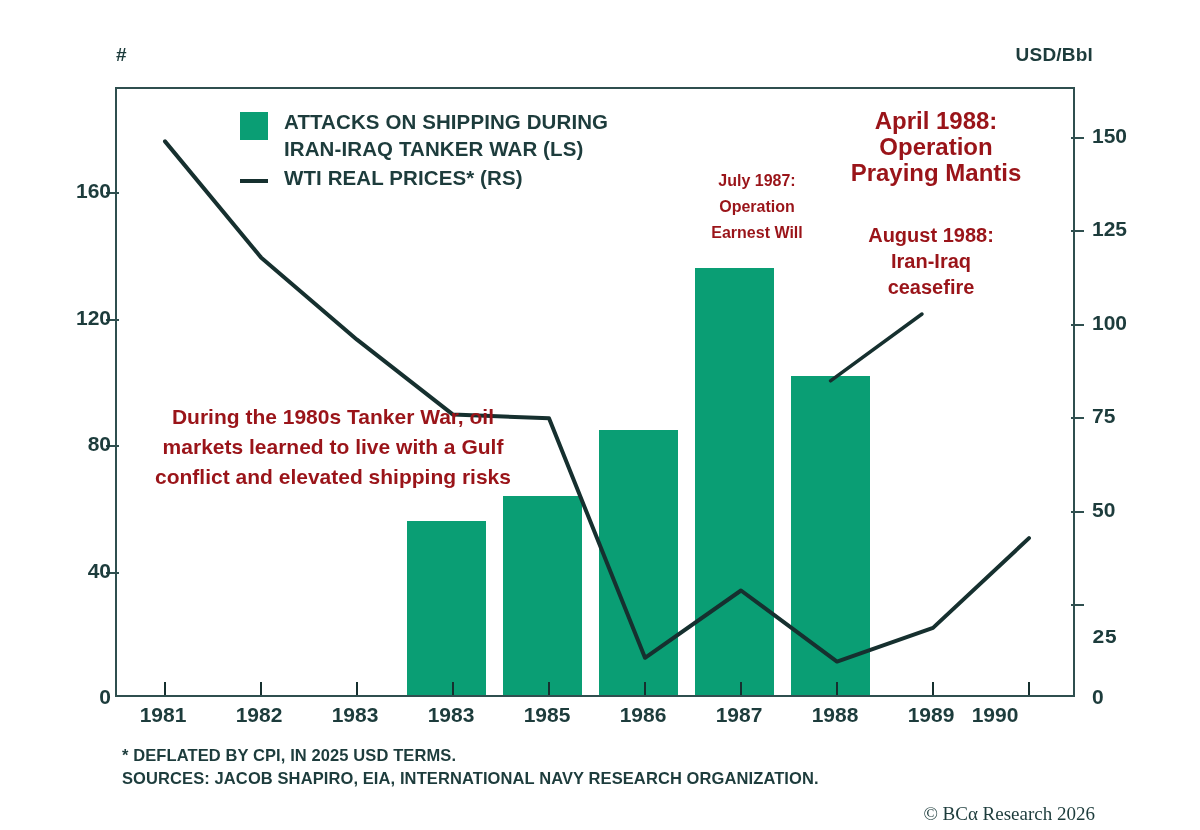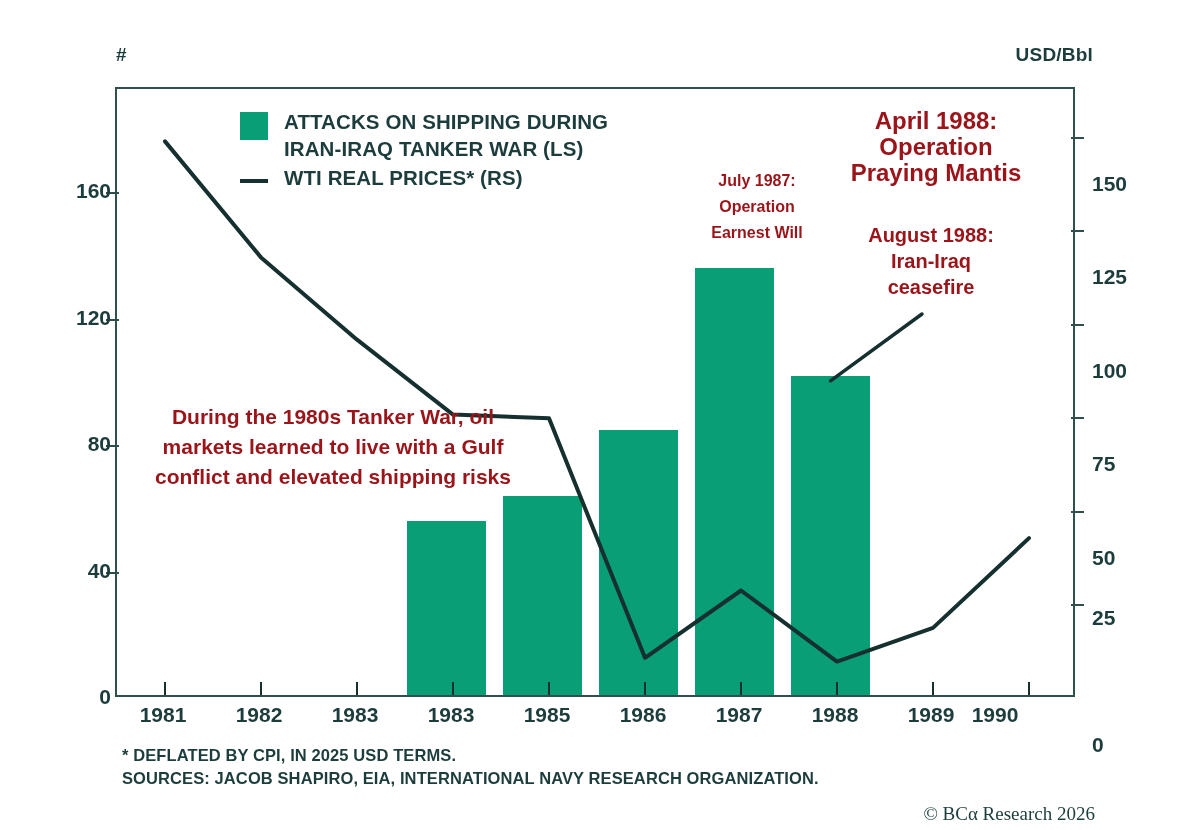--- a/index.html
+++ b/index.html
@@ -31,21 +31,21 @@
   .ytick{position:absolute;height:2px;background:#2f4f4f;}
   .ytick.left{left:-11px;width:13px;}
   .ytick.right{right:-11px;width:13px;}
   .xtick{position:absolute;bottom:0;width:2px;height:13px;background:#16302f;}
 
   .ylabel{
     position:absolute;font-size:21px;font-weight:700;color:#1d3c3c;
     transform:translateY(-50%);white-space:nowrap;
   }
   .ylabel.left{right:1089px;text-align:right;}
-  .ylabel.right{left:1092px;text-align:left;margin-top:48px;}
+  .ylabel.right{left:1092px;text-align:left;}
 
   .xlabel{
     position:absolute;top:703px;font-size:21px;font-weight:700;color:#1d3c3c;
     transform:translateX(-50%);white-space:nowrap;
   }
 
   #legend{position:absolute;left:240px;top:108px;}
   .legend-row{display:flex;align-items:flex-start;margin-bottom:2px;}
   .legend-swatch{
     width:28px;height:28px;background:#0a9e74;margin-right:16px;flex:0 0 auto;
@@ -148,21 +148,21 @@
   <div id="footnotes">* DEFLATED BY CPI, IN 2025 USD TERMS.
 SOURCES: JACOB SHAPIRO, EIA, INTERNATIONAL NAVY RESEARCH ORGANIZATION.</div>
   <div id="copyright">© BCα Research 2026</div>
 
 <div class="ylabel left" style="top: 697px;">0</div>
     <div class="ylabel left" style="top: 570.575px;">40</div>
     <div class="ylabel left" style="top: 444.15px;">80</div>
     <div class="ylabel left" style="top: 317.725px;">120</div>
     <div class="ylabel left" style="top: 191.301px;">160</div>
     <div class="ylabel right" style="top: 697px;">0</div>
-    <div class="ylabel right" style="top: 570px;">25</div>
+    <div class="ylabel right" style="top: 637px; font-family: Liberation Mono, monospace;">25</div>
     <div class="ylabel right" style="top: 509.883px;">50</div>
     <div class="ylabel right" style="top: 416.325px;">75</div>
     <div class="ylabel right" style="top: 322.767px;">100</div>
     <div class="ylabel right" style="top: 229.209px;">125</div>
     <div class="ylabel right" style="top: 135.65px;">150</div>
     <div class="xlabel" style="left: 163px;">1981</div>
     <div class="xlabel" style="left: 259px;">1982</div>
     <div class="xlabel" style="left: 355px;">1983</div>
     <div class="xlabel" style="left: 451px;">1983</div>
     <div class="xlabel" style="left: 547px;">1985</div>

